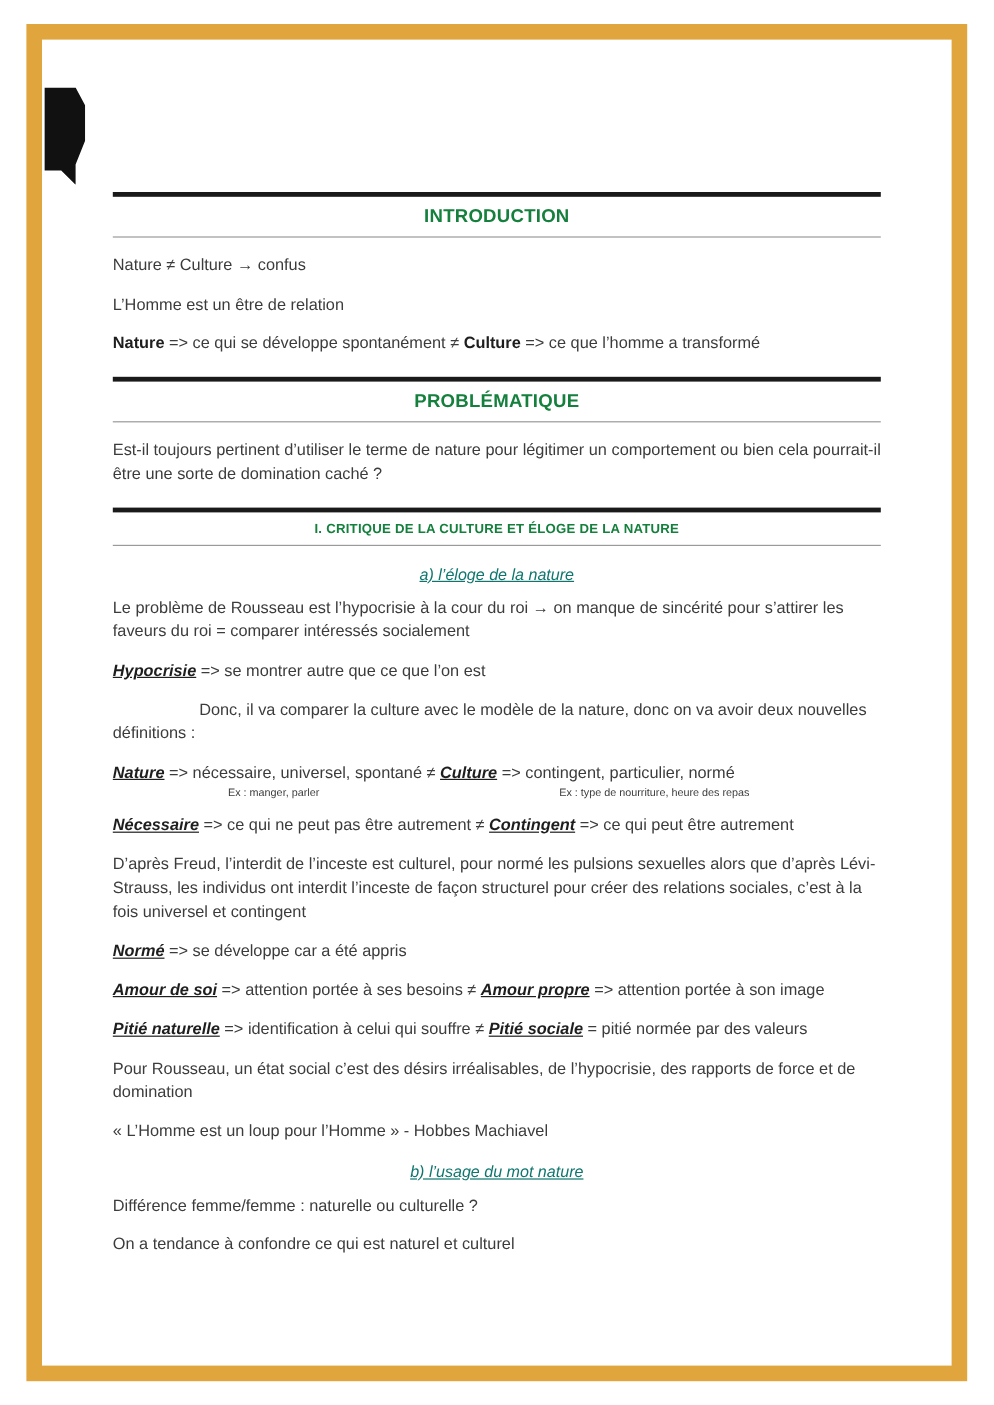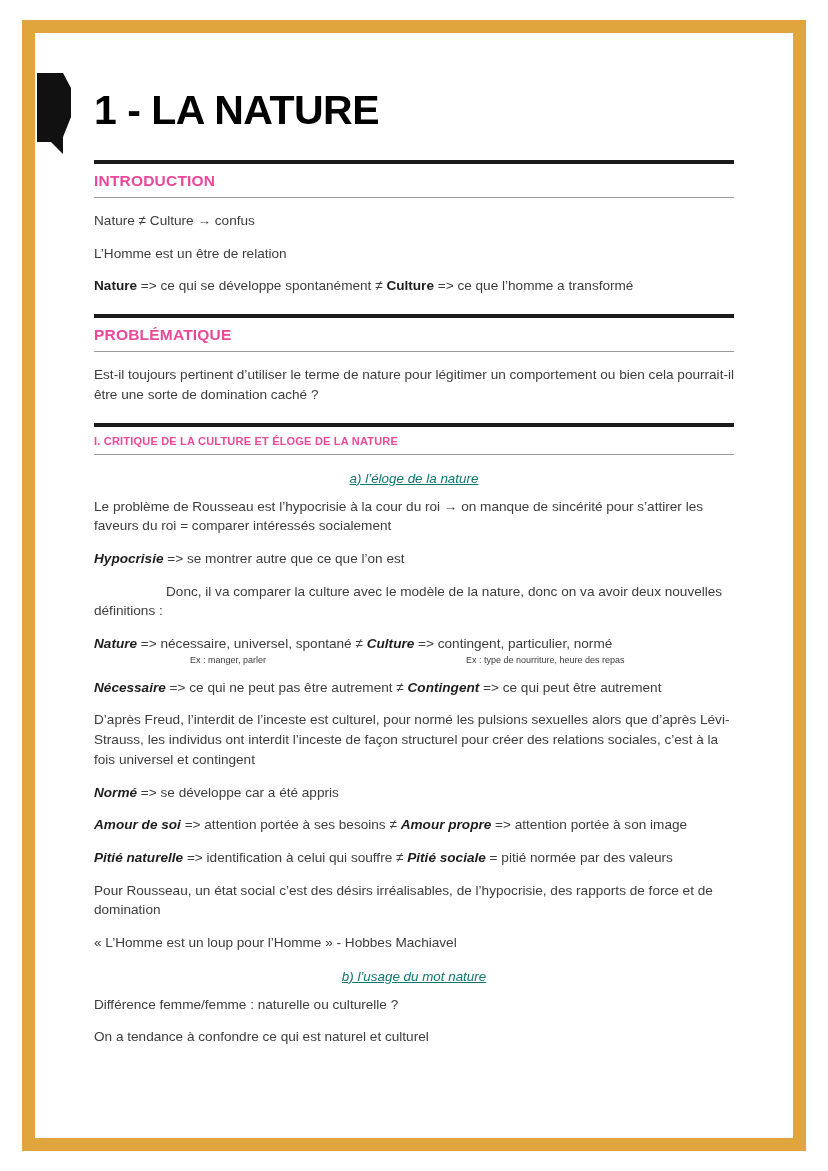--- a/index.html
+++ b/index.html
@@ -75,23 +75,24 @@
     height: 4px;
     background: #1a1a1a;
     width: 100%;
   }
   .rule-thin {
     height: 1px;
     background: #9a9a9a;
     width: 100%;
   }
   .section-head {
+    text-align: center;
     font-size: 15.5px;
     font-weight: bold;
-    color: #ec4899;
+    color: #15803d;
     padding: 8px 0 7px 0;
     letter-spacing: 0.2px;
   }
   .section-head.big {
     font-size: 11px;
   }
 
   .para {
     font-size: 13.6px;
     color: #3c3c3c;
@@ -101,20 +102,21 @@
   .para.tight {
     margin-top: 11px;
   }
   .para b {
     color: #1e1e1e;
     font-weight: bold;
   }
   .term {
     font-weight: bold;
     font-style: italic;
+    text-decoration: underline;
     color: #1e1e1e;
   }
   .subhead {
     text-align: center;
     font-size: 13.4px;
     font-style: italic;
     text-decoration: underline;
     color: #0f766e;
     margin: 16px 0 4px 0;
   }
@@ -149,21 +151,20 @@
 <div class="page">
   <div class="border-frame"></div>
   <div class="inner"></div>
 
   <div class="content">
 
     <div class="title-row">
       <svg class="bookmark" viewBox="0 0 34 81">
         <path d="M0,0 L26,0 L34,15 L34,44 L26,64 L26,81 L14,69 L0,69 Z" fill="#111111"></path>
       </svg>
-      <h1 class="page-title">1 - LA NATURE</h1>
     </div>
 
     <div class="section">
       <div class="rule-thick"></div>
       <div class="section-head">INTRODUCTION</div>
       <div class="rule-thin"></div>
 
       <p class="para">Nature ≠ Culture → confus</p>
 
       <p class="para">L’Homme est un être de relation</p>

